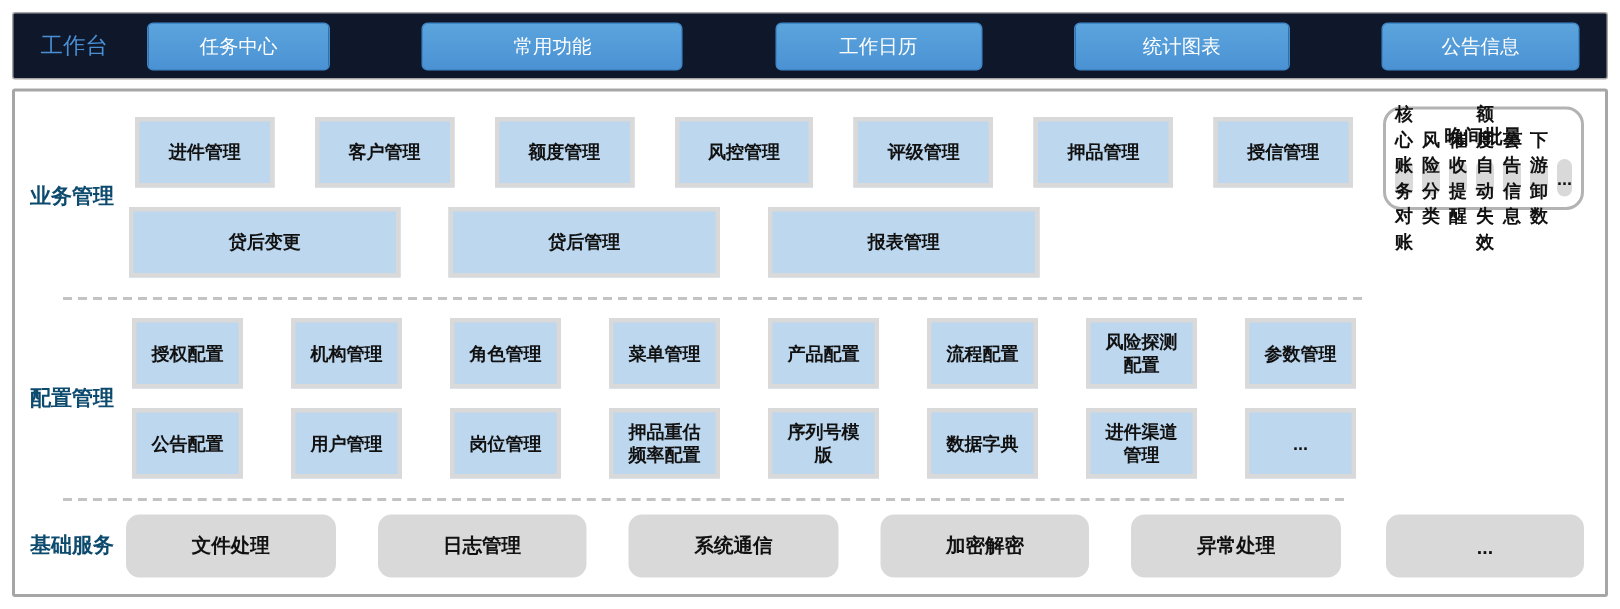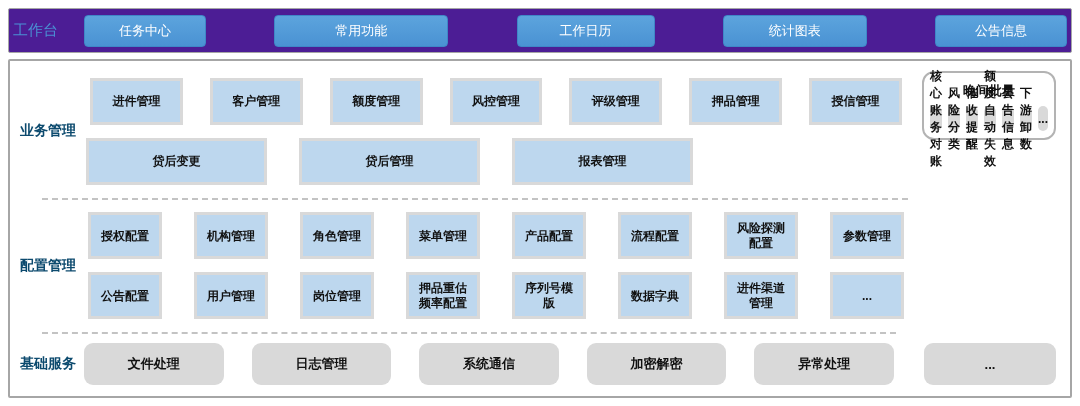--- a/index.html
+++ b/index.html
@@ -3,22 +3,22 @@
 <meta charset="utf-8">
 <style>
   * { box-sizing: border-box; margin: 0; padding: 0; }
   html, body { width: 1080px; height: 406px; overflow: hidden; background: #ffffff;
     font-family: "Liberation Sans", "DejaVu Sans", sans-serif; }
   .page { width: 1080px; height: 406px; padding: 8px; display: flex; flex-direction: column; }
 
   
   .topbar {
     height: 45px; flex: 0 0 45px;
-    background: #4c1d95; border: 1px solid #a6a6a6; border-radius: 2px;
-    display: flex; align-items: center; padding: 0 4px; margin-bottom: 6px; font-family: Liberation Serif, serif;
+    background: #0f172a; border: 1px solid #a6a6a6; border-radius: 2px;
+    display: flex; align-items: center; padding: 0 18px; margin-bottom: 6px; font-family: Liberation Serif, serif;
   }
   .topbar-label { color: #4a8fd3; font-size: 15px; flex: 0 0 auto; }
   .topbar-buttons { flex: 1; display: flex; align-items: center; justify-content: space-between; margin-left: 26px; }
   .topbar-btn {
     height: 32px; display: flex; align-items: center; justify-content: center;
     background: linear-gradient(#5ca4dd, #4a92d3); border: 1px solid #3f87c7; border-radius: 4px;
     color: #ffffff; font-size: 13px; cursor: default;
   }
   .topbar-btn:nth-child(1) { width: 122px; }
   .topbar-btn:nth-child(2) { width: 174px; }

